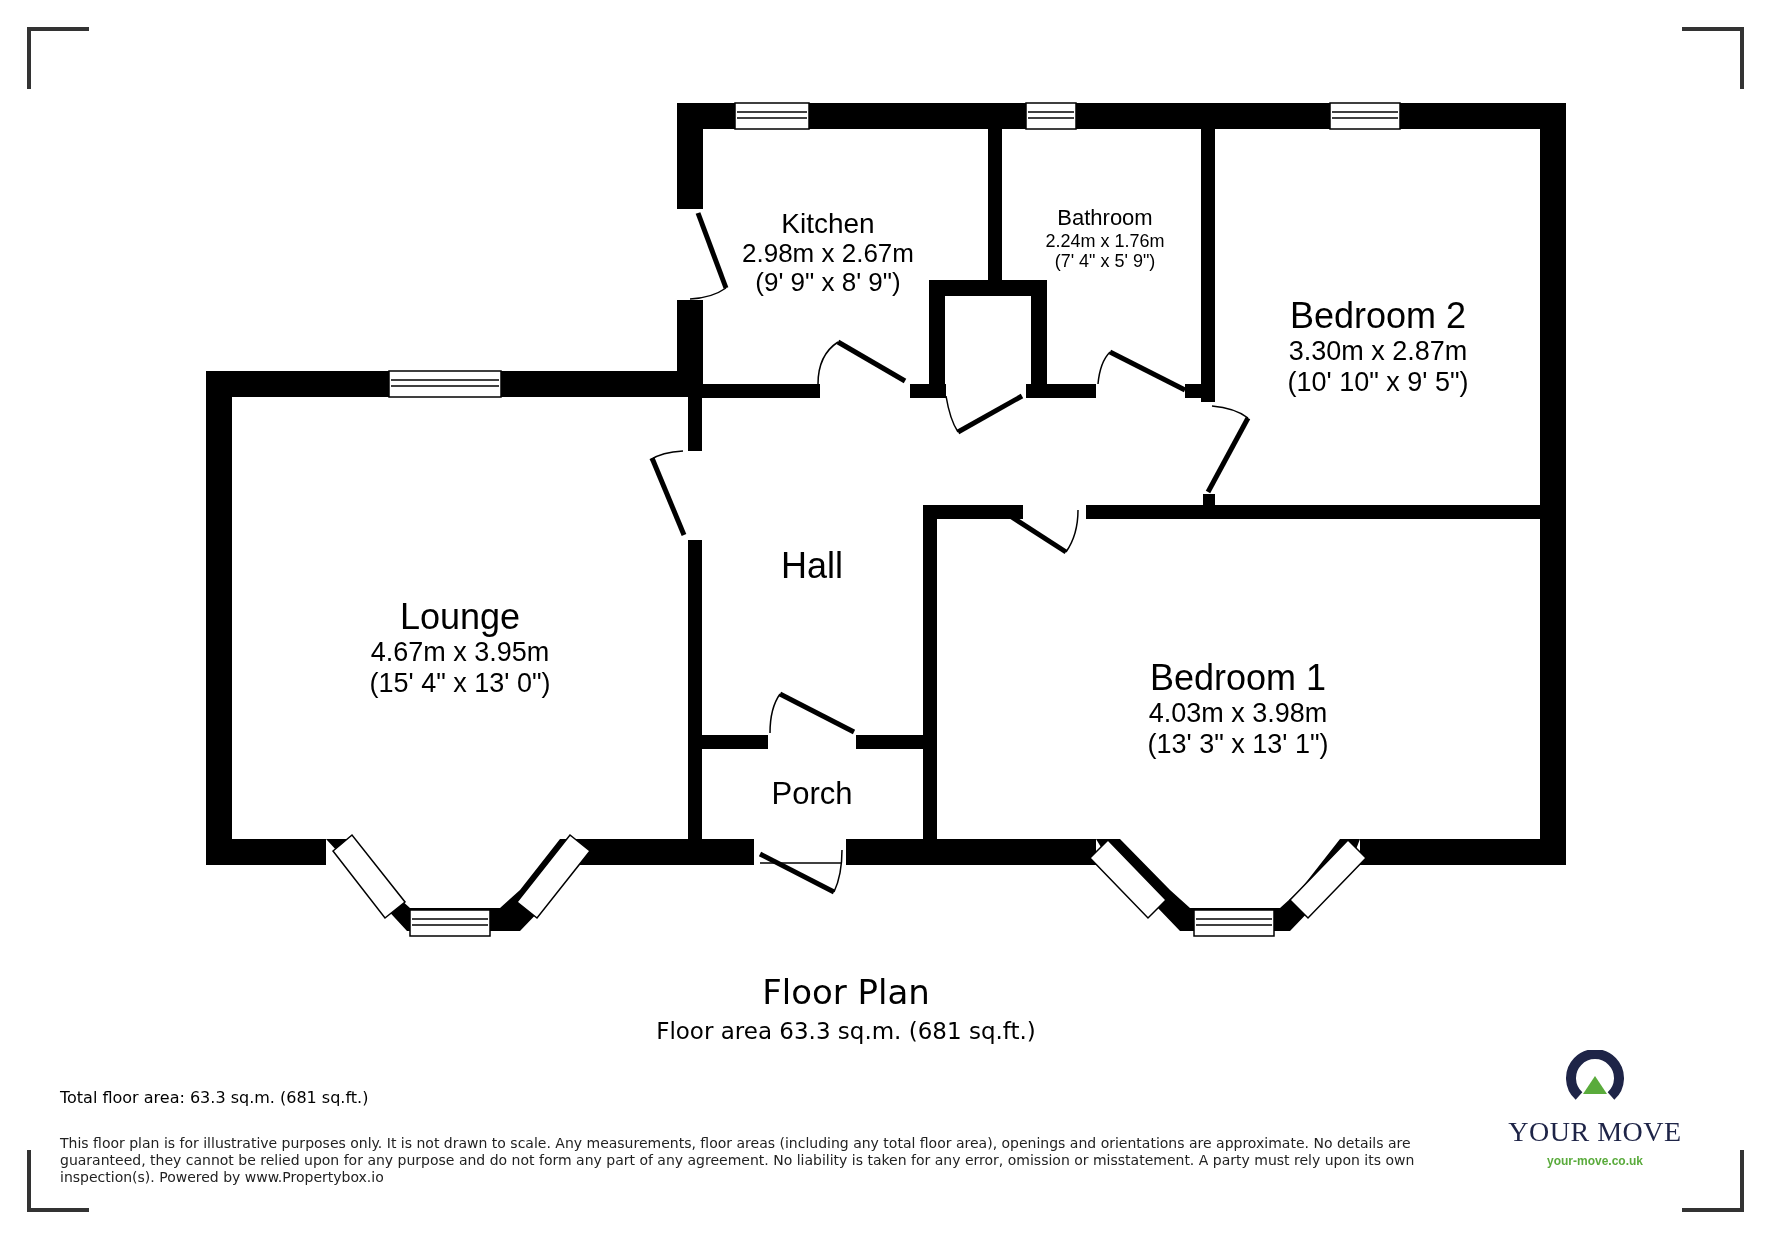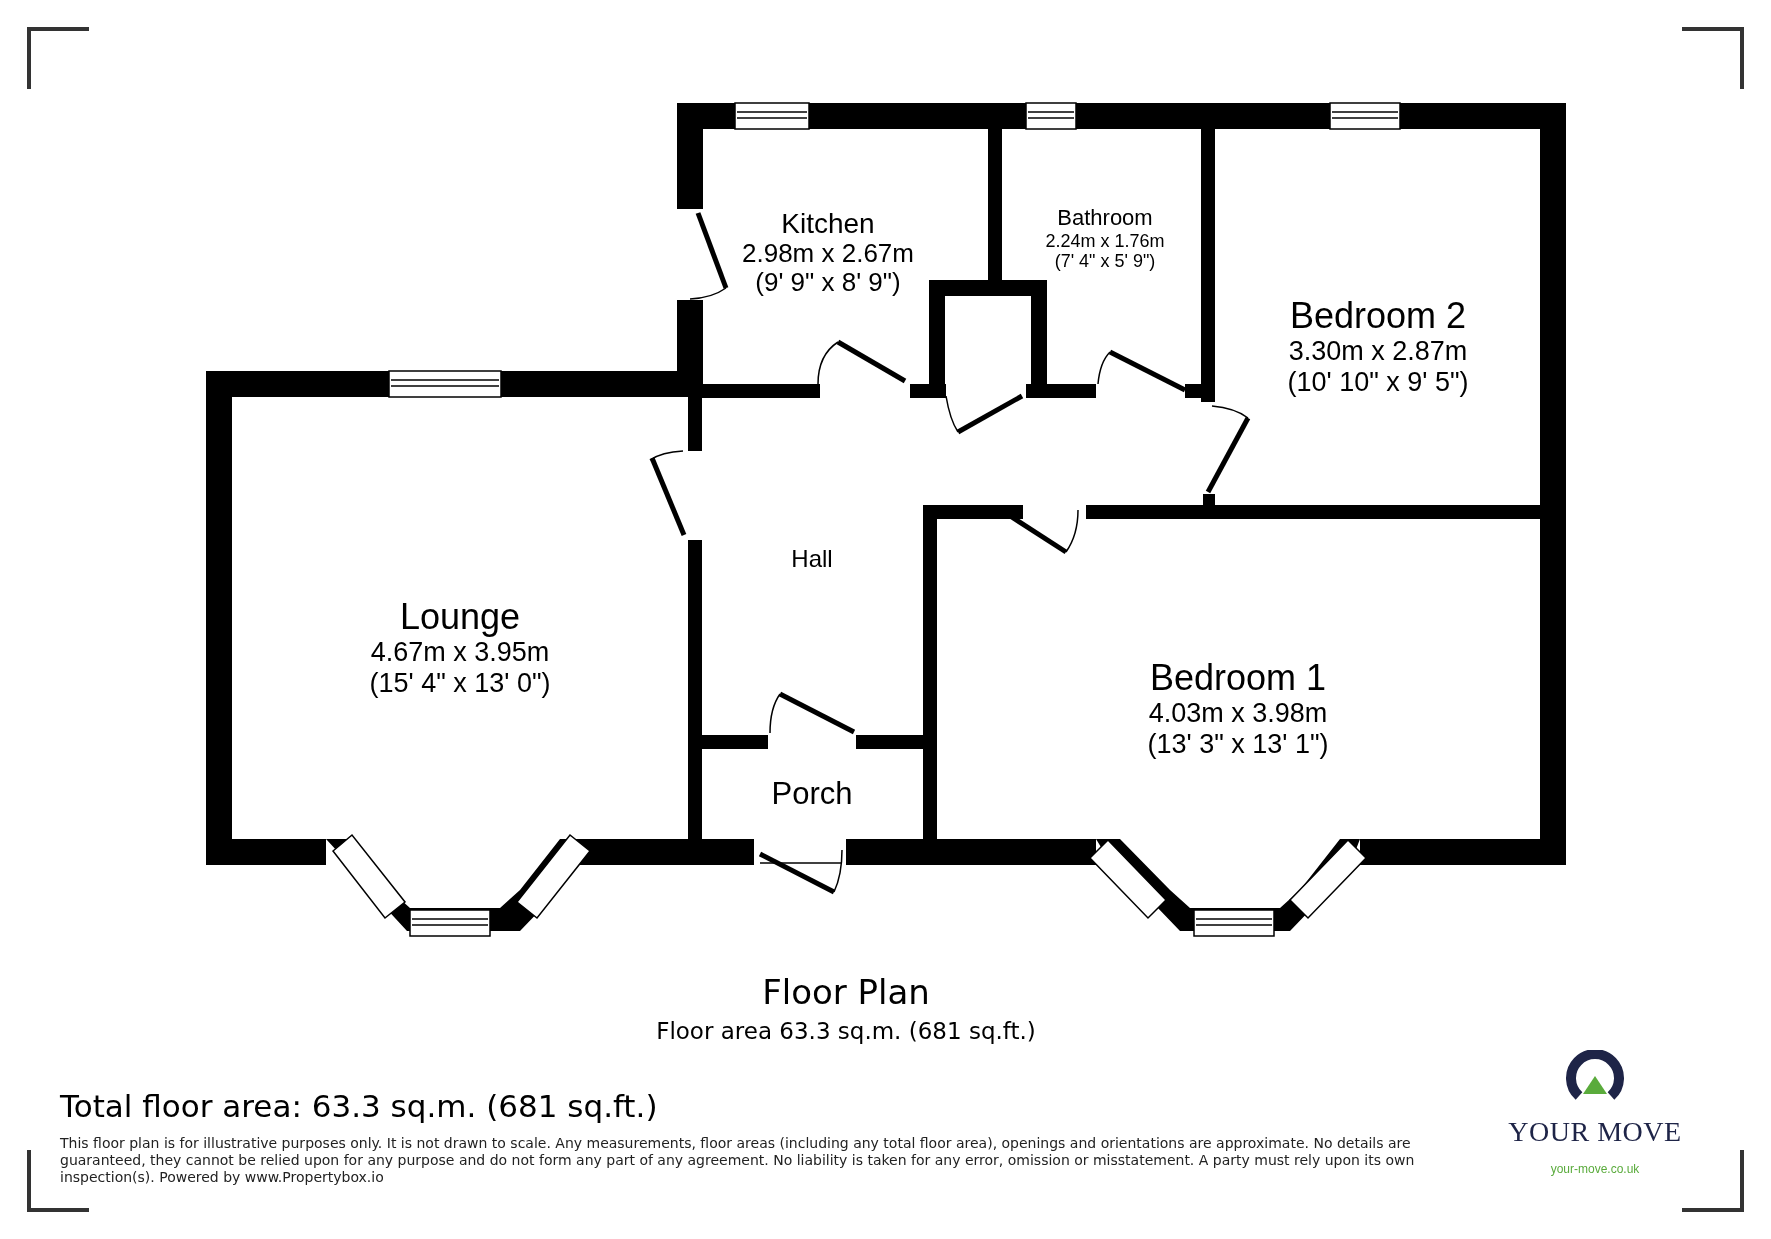--- a/index.html
+++ b/index.html
@@ -12,29 +12,29 @@
   svg.plan { position:absolute; left:0; top:0; }
   .room-label { position:absolute; text-align:center; transform:translateX(-50%); font-family:"Liberation Sans", sans-serif; line-height:1.12; white-space:nowrap; }
   .room-label .name { display:block; }
   .room-label .dim { display:block; }
   .big .name { font-size:36px; }
   .big .dim { font-size:27px; }
   .kit .name { font-size:28px; }
   .kit .dim { font-size:26px; }
   .bath .name { font-size:22px; }
   .bath .dim { font-size:18px; }
-  .hall .name { font-size:24px; }
+  .hall .name { font-size:36px; }
   .porch .name { font-size:31px; }
   .title { position:absolute; left:846px; top:972px; transform:translateX(-50%); font-family:"DejaVu Sans", sans-serif; font-size:34px; }
   .subtitle { position:absolute; left:846px; top:1018px; transform:translateX(-50%); font-family:"DejaVu Sans", sans-serif; font-size:23px; white-space:nowrap; }
-  .total { position:absolute; left:60px; top:1088px; font-family:"DejaVu Sans", sans-serif; font-size:31px; white-space:nowrap; }
+  .total { position:absolute; left:60px; top:1088px; font-family:"DejaVu Sans", sans-serif; font-size:16px; white-space:nowrap; }
   .disclaimer { position:absolute; left:60px; top:1135px; width:1375px; font-family:"DejaVu Sans", sans-serif; font-size:14px; line-height:17px; color:#222; }
   .logo { position:absolute; left:1500px; top:1050px; width:190px; text-align:center; }
   .logo .brand { display:block; font-family:"Liberation Serif", serif; font-size:28px; color:#1e2447; letter-spacing:0.5px; margin-top:8px; }
-  .logo .url { display:block; font-family:"Liberation Sans", sans-serif; font-size:12px; font-weight:normal; color:#5aab3c; margin-top:14px; }
+  .logo .url { display:block; font-family:"Liberation Sans", sans-serif; font-size:12px; font-weight:bold; color:#5aab3c; margin-top:6px; }
 </style>
 </head>
 <body>
 
 <div class="corner c-tl"></div>
 <div class="corner c-tr"></div>
 <div class="corner c-bl"></div>
 <div class="corner c-br"></div>
 
 <svg class="plan" width="1771" height="1239" viewBox="0 0 1771 1239">

